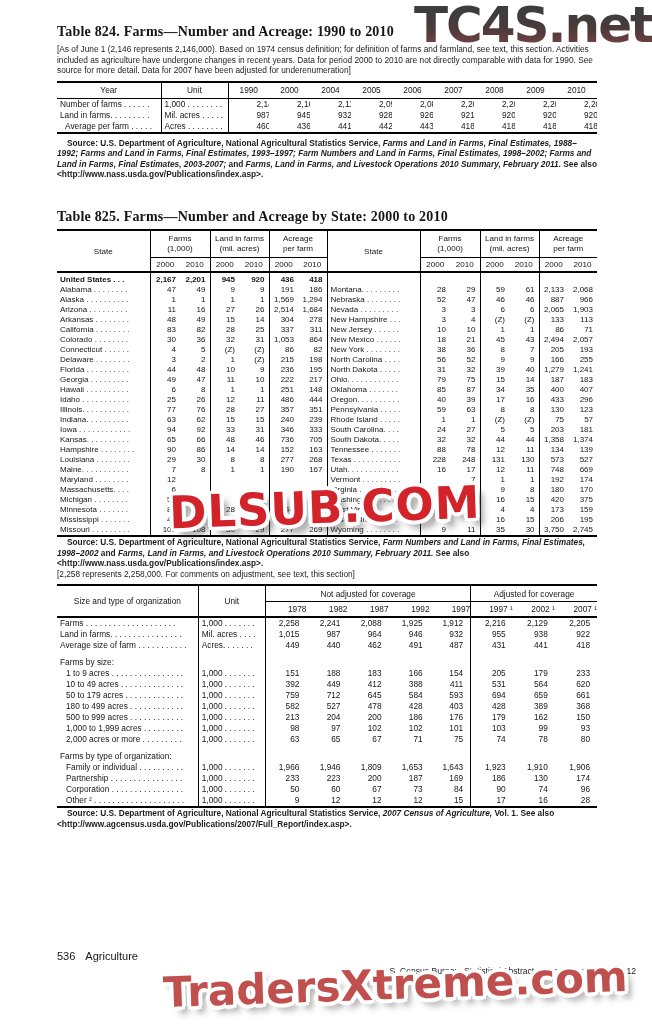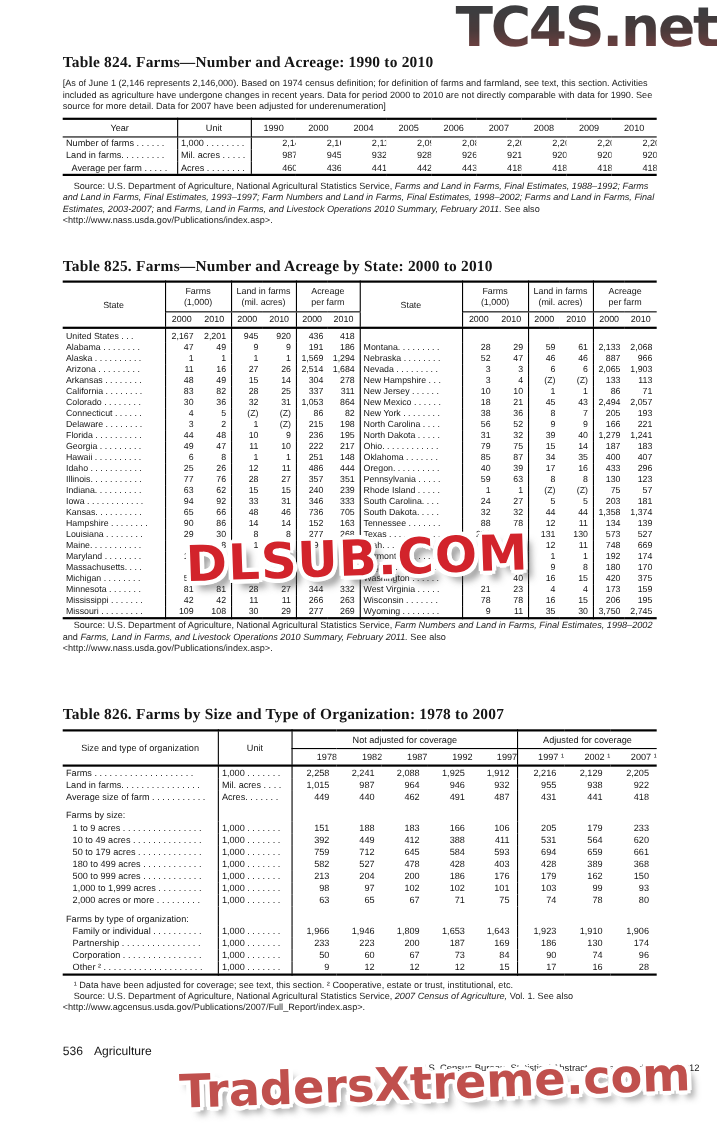--- a/index.html
+++ b/index.html
@@ -3,21 +3,21 @@
 <meta charset="utf-8">
 <style>
   html,body{margin:0;padding:0;background:#ffffff;}
   .page{position:relative;width:652px;height:1024px;background:#fff;overflow:hidden;
         font-family:"Liberation Sans",sans-serif;color:#151515;}
   .content{position:absolute;left:57px;top:0;width:540px;z-index:1;}
 
   .tbl-title{font-family:"Liberation Serif",serif;font-weight:bold;font-size:14px;
              margin:0 0 4px 0;letter-spacing:.2px;}
   .headnote{font-size:8.3px;line-height:10.6px;margin:0 0 5px 0;color:#1c1c1c;}
-  .source{font-size:8.3px;line-height:10.4px;margin:4px 0 0 0;text-indent:10px;color:#1c1c1c;}
+  .source{font-size:8.3px;line-height:10.4px;margin:4px 0 0 0;text-indent:10px;color:#1c1c1c;font-weight:bold;}
   .plainnote{font-size:8.3px;line-height:10.4px;margin:3px 0 0 0;text-indent:10px;color:#1c1c1c;}
   .it{font-style:italic;}
 
   table{border-collapse:collapse;width:540px;table-layout:fixed;}
   th,td{padding:0;margin:0;font-weight:normal;overflow:hidden;white-space:nowrap;}
 
   
   .t824{border-top:2px solid #000;border-bottom:2px solid #000;font-size:8.3px;}
   .t824 thead tr{border-bottom:1px solid #000;}
   .t824 th{text-align:center;height:15px;}
@@ -32,21 +32,21 @@
   .t825 th{font-size:8.1px;}
   .t825 .grp{text-align:center;white-space:pre-line;height:26px;vertical-align:middle;
              border-bottom:1px solid #000;line-height:10px;}
   .t825 .sthead{text-align:center;vertical-align:middle;}
   .t825 .yr{text-align:center;height:13px;}
   .t825 thead tr:last-child{border-bottom:2px solid #000;}
   .t825 td{height:10px;line-height:10px;}
   .t825 .st{text-align:left;padding-left:3px;}
   .t825 .num{text-align:right;padding-right:4px;}
   .t825 .sep{border-left:1px solid #000;}
-  .t825 .b{font-weight:normal;}
+  .t825 .b{font-weight:bold;}
   .t825 tbody tr:first-child td{height:12px;vertical-align:bottom;}
 
   
   .t826{border-top:2px solid #000;border-bottom:2px solid #000;font-size:8.3px;}
   .t826 .grp{text-align:center;height:15px;vertical-align:middle;border-bottom:1px solid #000;}
   .t826 .c{text-align:center;vertical-align:middle;}
   .t826 .yr{text-align:right;height:14px;margin-top:40px;}
   .t826 thead tr:last-child{border-bottom:2px solid #000;}
   .t826 td{height:11px;line-height:11px;}
   .t826 .lab{text-align:left;padding-left:3px;}
@@ -84,21 +84,21 @@
 </style>
 </head>
 <body>
 
 <div class="page">
 
   <div class="wm-top">TC4S.net</div>
 
   <div class="content">
 
-    <h1 class="tbl-title" style="margin-top:50px">Table 824. Farms—Number and Acreage: 1990 to 2010</h1>
+    <h1 class="tbl-title" style="margin-top:24px">Table 824. Farms—Number and Acreage: 1990 to 2010</h1>
     <p class="headnote">[As of June 1 (2,146 represents 2,146,000). Based on 1974 census definition; for definition of farms and farmland, see text, this section. Activities included as agriculture have undergone changes in recent years. Data for period 2000 to 2010 are not directly comparable with data for 1990. See source for more detail. Data for 2007 have been adjusted for underenumeration]</p>
     <table class="t824">
       <colgroup id="t824cols">
           <col style="width: 104px;">
           <col style="width: 67px;">
           <col style="width: 41px;">
           <col style="width: 41px;">
           <col style="width: 41px;">
           <col style="width: 41px;">
           <col style="width: 41px;">
@@ -352,21 +352,21 @@
             <td class="num sep">1</td>
             <td class="num">(Z)</td>
             <td class="num sep">215</td>
             <td class="num">198</td>
             <td class="st sep">North Carolina . . . .</td>
             <td class="num sep">56</td>
             <td class="num">52</td>
             <td class="num sep">9</td>
             <td class="num">9</td>
             <td class="num sep">166</td>
-            <td class="num">221</td>
+            <td class="num">255</td>
           </tr>
           <tr>
             <td class="st">Florida . . . . . . . . . .</td>
             <td class="num sep">44</td>
             <td class="num">48</td>
             <td class="num sep">10</td>
             <td class="num">9</td>
             <td class="num sep">236</td>
             <td class="num">195</td>
             <td class="st sep">North Dakota . . . . .</td>
@@ -630,21 +630,21 @@
             <td class="num">11</td>
             <td class="num sep">35</td>
             <td class="num">30</td>
             <td class="num sep">3,750</td>
             <td class="num">2,745</td>
           </tr>
         </tbody>
     </table>
     <p class="source" style="margin-top:0" id="src825"><span>Source: U.S. Department of Agriculture, National Agricultural Statistics Service, </span><span class="it">Farm Numbers and Land in Farms, Final Estimates, 1998–2002</span><span> and </span><span class="it">Farms, Land in Farms, and Livestock Operations 2010 Summary, February 2011.</span><span> See also &lt;http://www.nass.usda.gov/Publications/index.asp&gt;.</span></p>
 
-    <h1 class="tbl-title mt826">Table 826. Farms by Size and Type of Organization: 1978 to 2007</h1>
+    <p class="headnote">[2,258 represents 2,258,000. For comments on adjustment, see text, this section]</p>
     <table class="t826">
       <colgroup id="t826cols">
           <col style="width: 141px;">
           <col style="width: 67px;">
           <col style="width: 41px;">
           <col style="width: 41px;">
           <col style="width: 41px;">
           <col style="width: 41px;">
           <col style="width: 41px;">
           <col style="width: 42px;">
@@ -718,21 +718,21 @@
             <td class="num"></td>
             <td class="num"></td>
           </tr>
           <tr>
             <td class="lab ind">1 to 9 acres . . . . . . . . . . . . . . . .</td>
             <td class="lab sep">1,000 . . . . . . .</td>
             <td class="num sep">151</td>
             <td class="num">188</td>
             <td class="num">183</td>
             <td class="num">166</td>
-            <td class="num">106</td>
+            <td class="num">154</td>
             <td class="num sep">205</td>
             <td class="num">179</td>
             <td class="num">233</td>
           </tr>
           <tr>
             <td class="lab ind">10 to 49 acres . . . . . . . . . . . . . .</td>
             <td class="lab sep">1,000 . . . . . . .</td>
             <td class="num sep">392</td>
             <td class="num">449</td>
             <td class="num">412</td>
@@ -857,21 +857,20 @@
             <td class="num">12</td>
             <td class="num">12</td>
             <td class="num">12</td>
             <td class="num">15</td>
             <td class="num sep">17</td>
             <td class="num">16</td>
             <td class="num">28</td>
           </tr>
         </tbody>
     </table>
-    <p class="plainnote">¹ Data have been adjusted for coverage; see text, this section. ² Cooperative, estate or trust, institutional, etc.</p>
     <p class="source" style="margin-top:0" id="src826"><span>Source: U.S. Department of Agriculture, National Agricultural Statistics Service, </span><span class="it">2007 Census of Agriculture,</span><span> Vol. 1. See also &lt;http://www.agcensus.usda.gov/Publications/2007/Full_Report/index.asp&gt;.</span></p>
 
   </div>
 
   <div class="footer-left">
     <span>536</span><span class="sec">Agriculture</span>
   </div>
   <div class="footer-right">U.S. Census Bureau, Statistical Abstract of the United States: 2012</div>
 
   <div class="wm-mid">DLSUB.COM</div>

